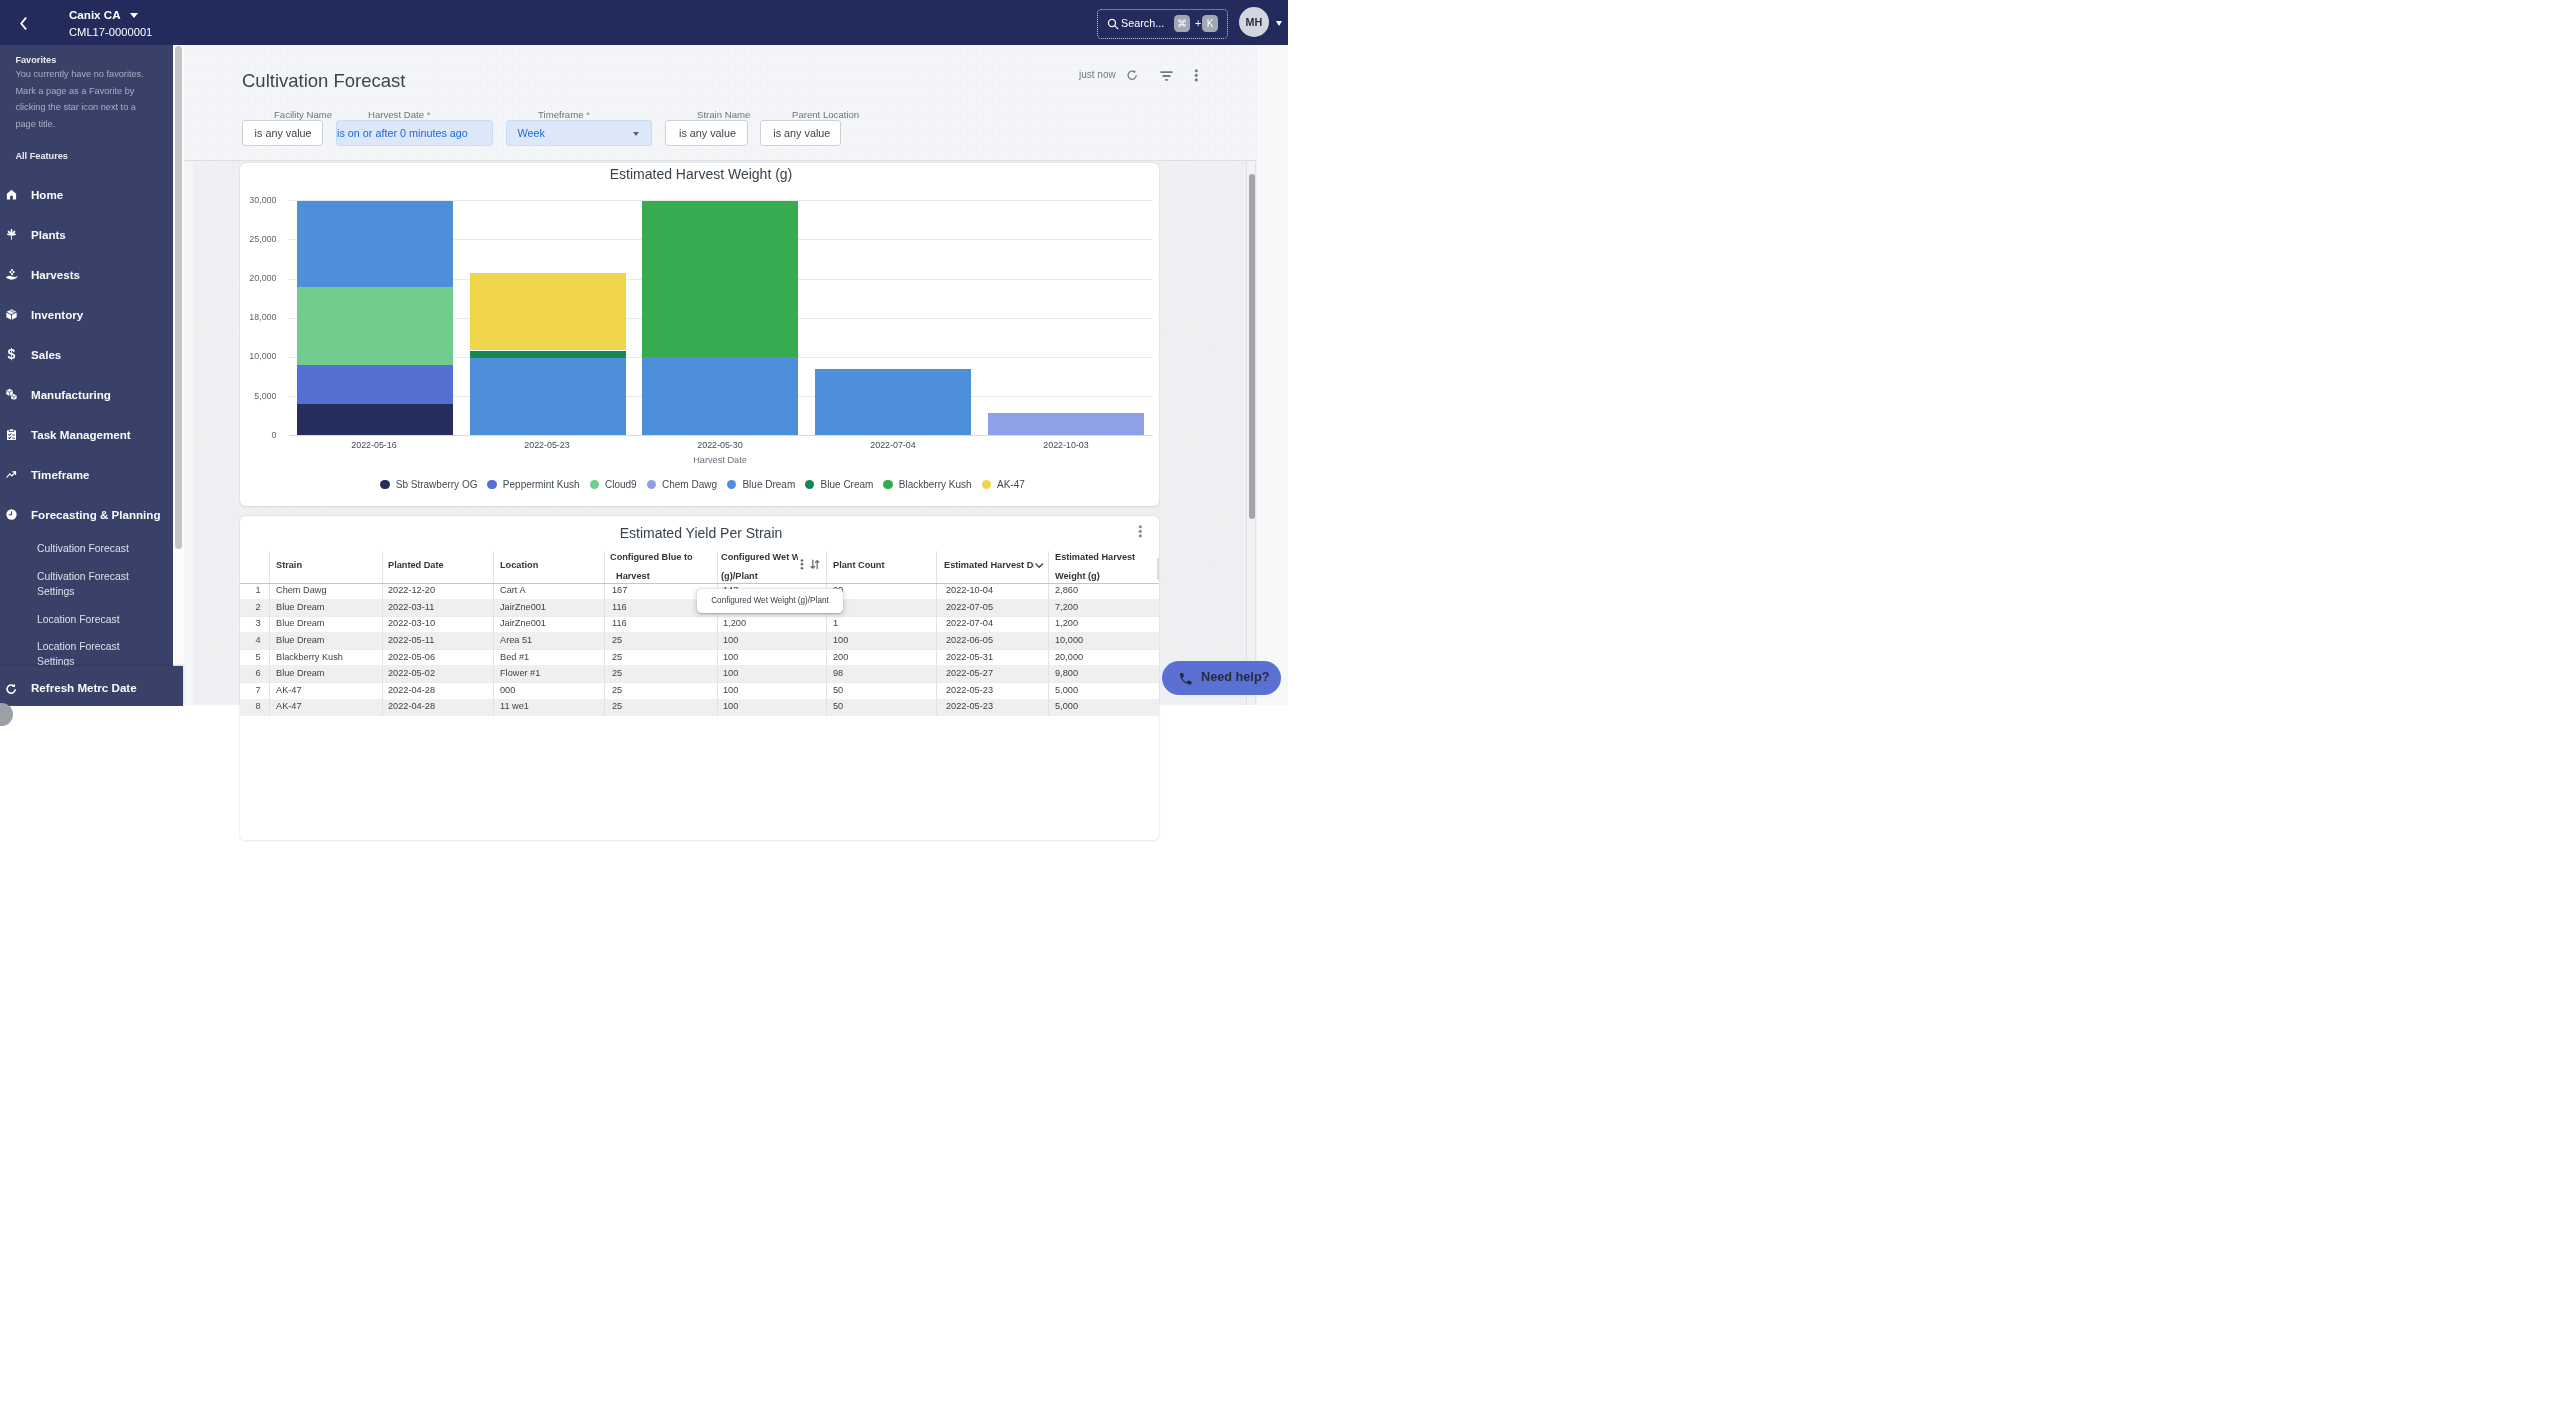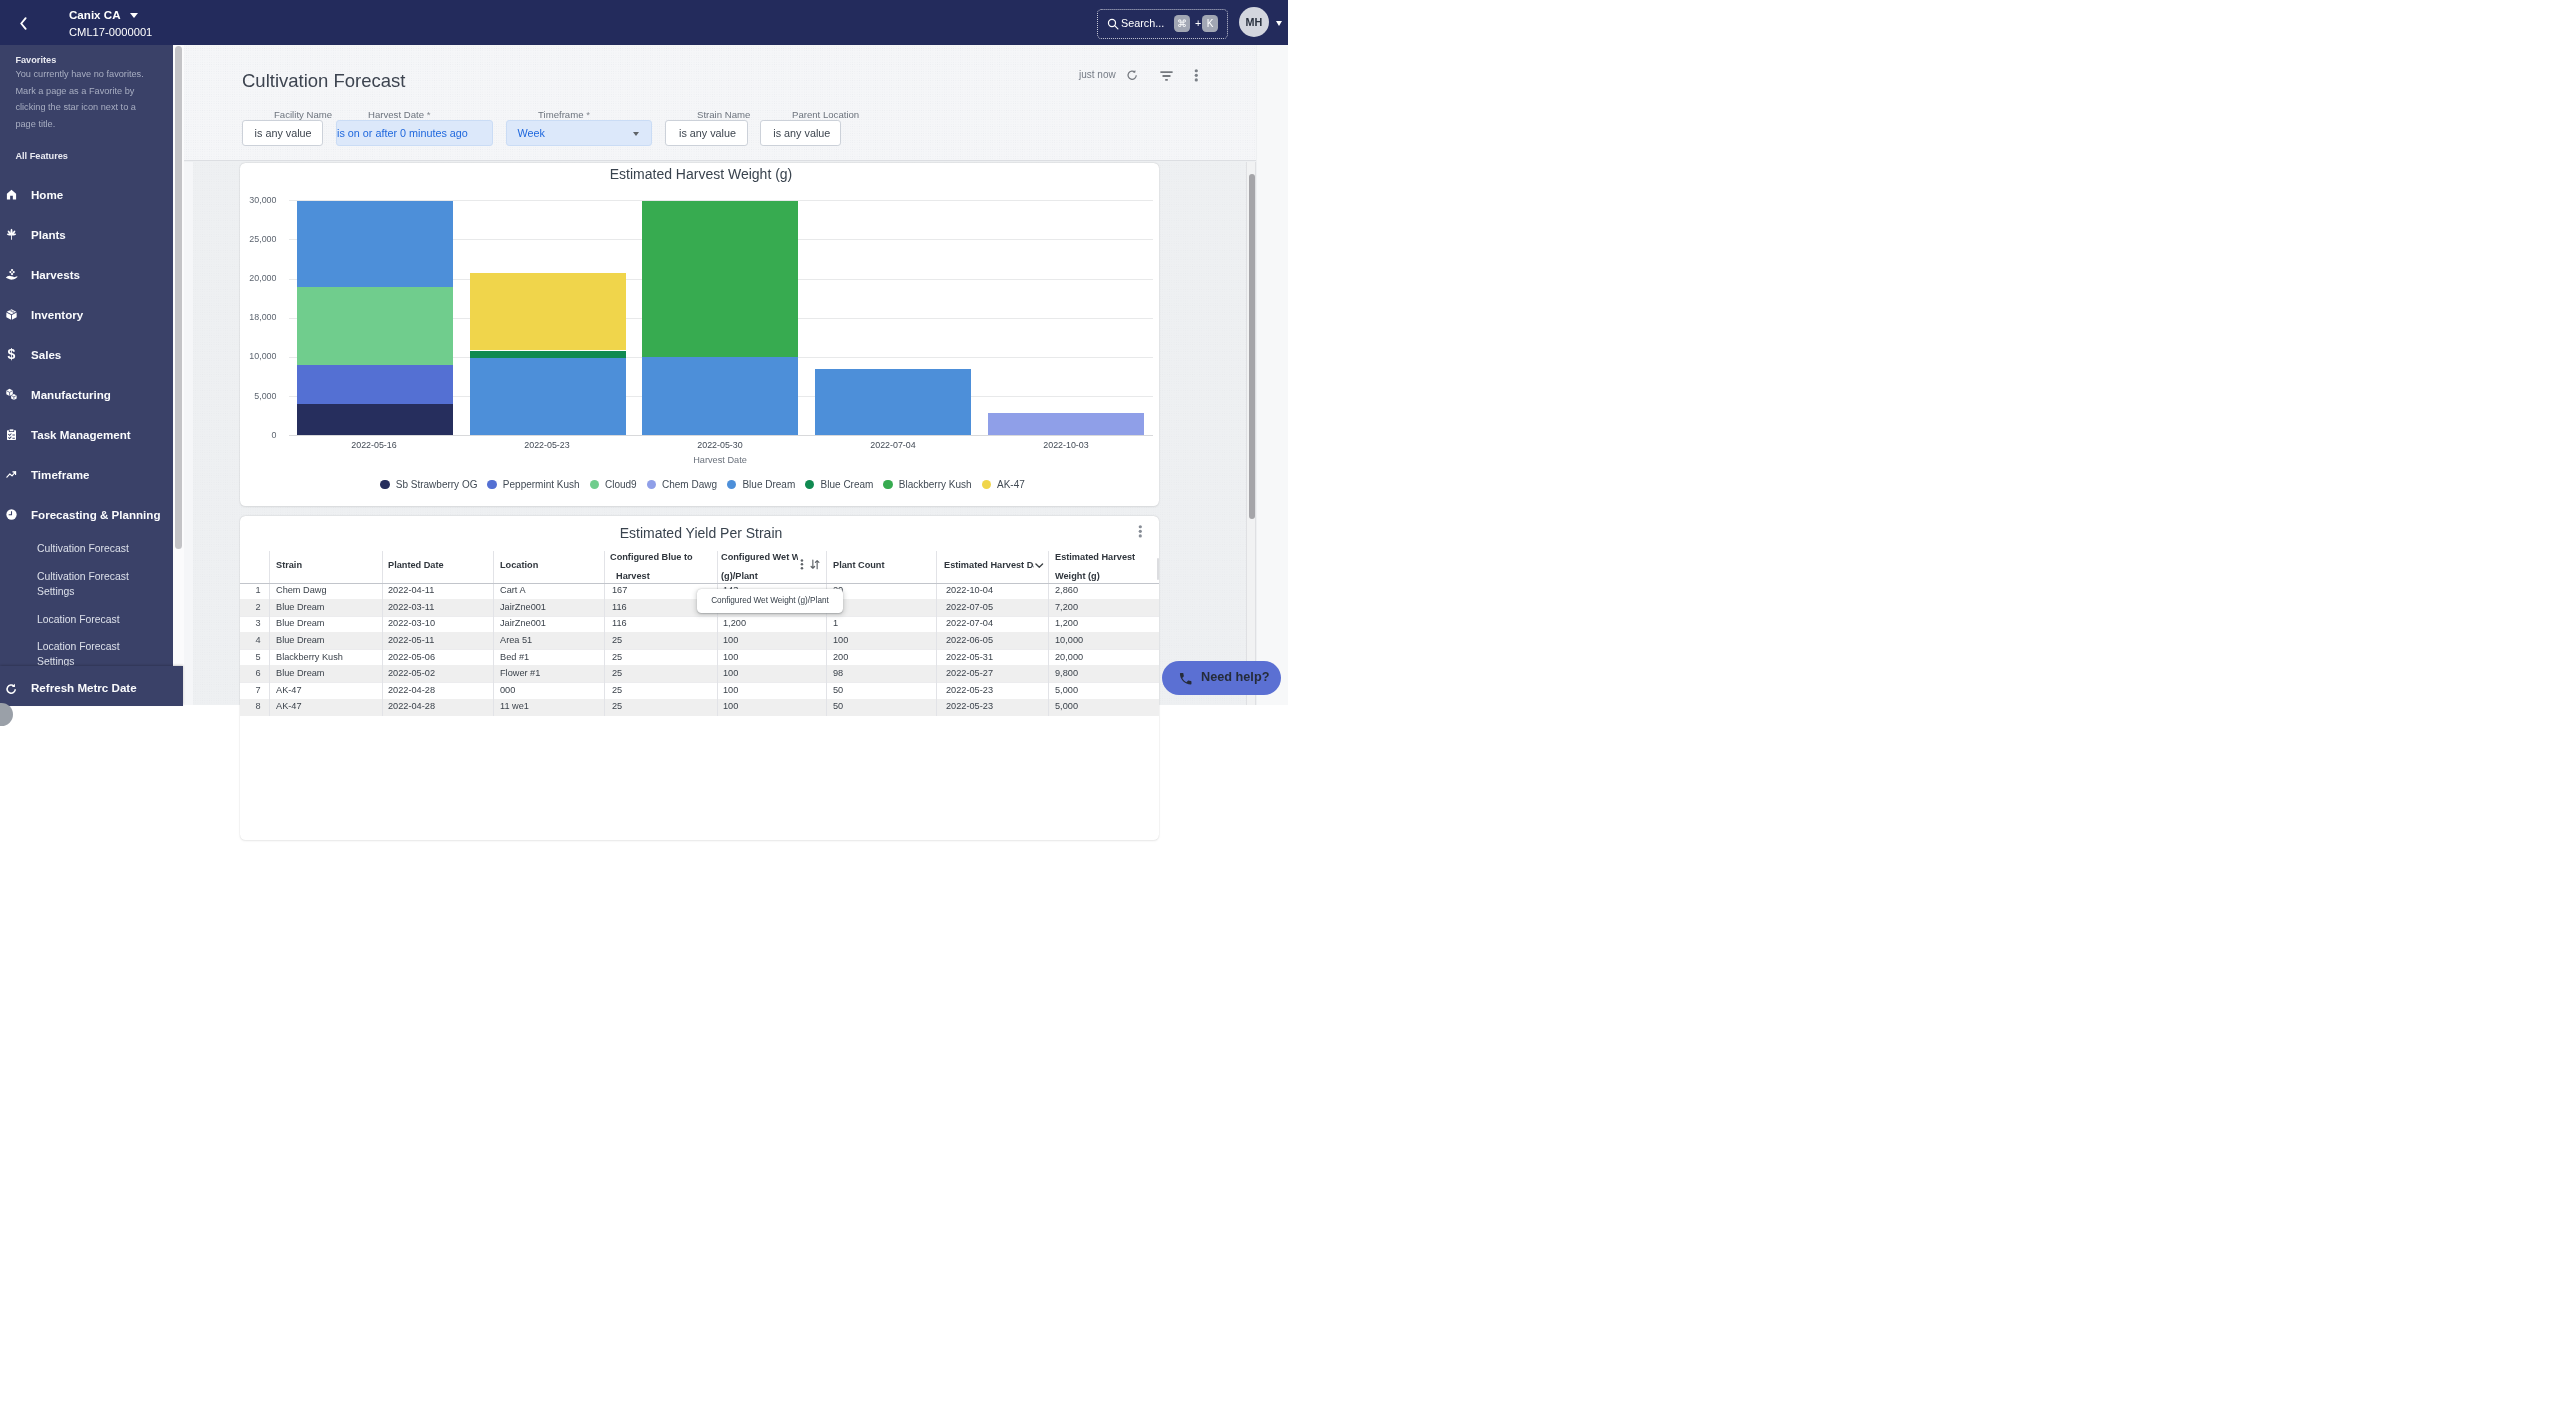--- a/index.html
+++ b/index.html
@@ -186,21 +186,21 @@
       <div class="th" style="left:593px; top:44px;">Plant Count</div>
       <div class="th" style="left:704px; top:44px; width:90px; overflow:hidden;">Estimated Harvest Date</div>
       <svg style="position:absolute;left:795px;top:47px;" width="8.5" height="5.4" viewBox="0 0 11 7" fill="none" stroke="#3c4043" stroke-width="1.7" stroke-linecap="round">
           <path d="M1.2 1.2l4.3 4.3 4.3-4.3"></path>
         </svg>
       <div class="th" style="left:815px; top:36px;">Estimated Harvest</div>
       <div class="th" style="left:815px; top:55px;">Weight (g)</div>
 
       <div class="td num" style="top:69px;">1</div>
       <div class="td" style="left:36px; top:69px;">Chem Dawg</div>
-      <div class="td" style="left:148px; top:69px;">2022-04-11</div>
+      <div class="td" style="left:148px; top:69px;">2022-12-20</div>
       <div class="td" style="left:260px; top:69px;">Cart A</div>
       <div class="td" style="left:372px; top:69px;">167</div>
       <div class="td" style="left:483px; top:69px;">143</div>
       <div class="td" style="left:593px; top:69px;">20</div>
       <div class="td" style="left:706px; top:69px;">2022-10-04</div>
       <div class="td" style="left:815px; top:69px;">2,860</div>
 
       <div class="td num" style="top:86px;">2</div>
       <div class="td" style="left:36px; top:86px;">Blue Dream</div>
       <div class="td" style="left:148px; top:86px;">2022-03-11</div>

